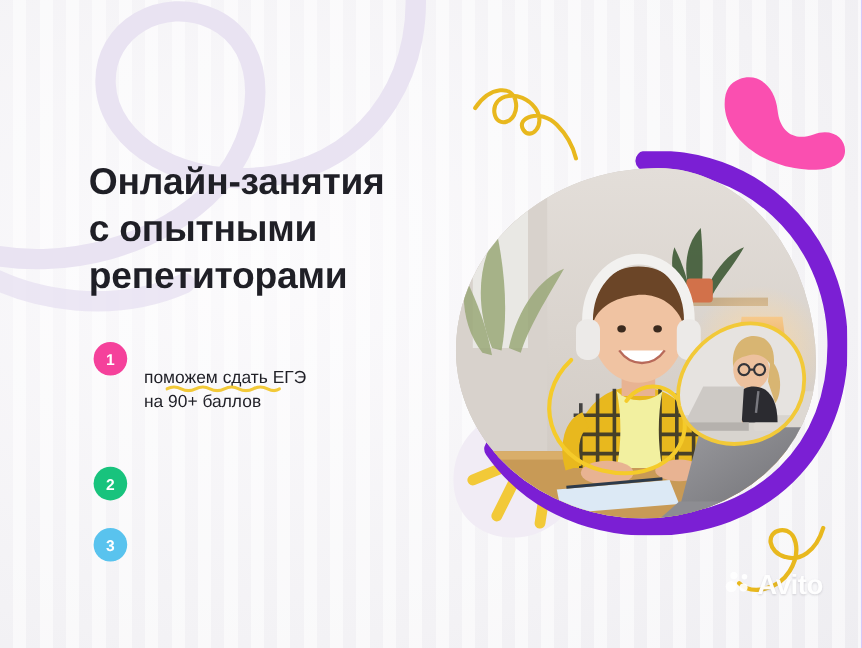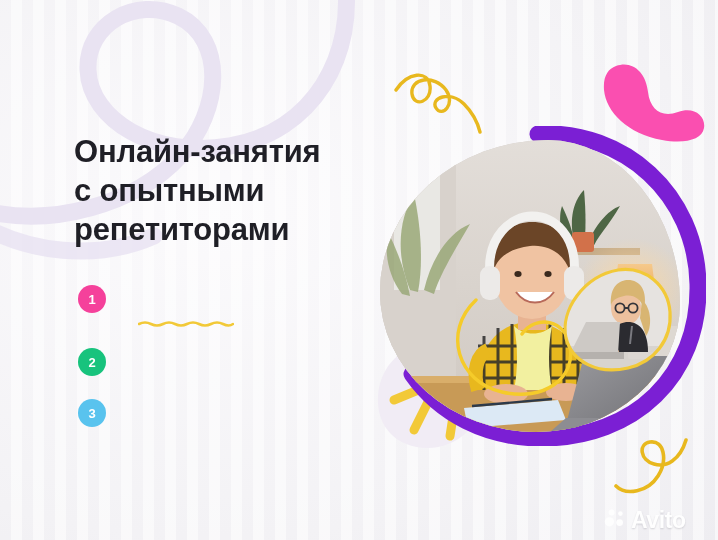--- a/index.html
+++ b/index.html
@@ -124,21 +124,21 @@
   .scene { position: absolute; inset: 0; }
   
   .pink-crescent { position: absolute; left: 598px; top: 58px; width: 112px; height: 84px; }
   .yellow-squiggle-top { position: absolute; left: 394px; top: 62px; width: 92px; height: 72px; }
   .yellow-squiggle-bottom { position: absolute; left: 608px; top: 438px; width: 100px; height: 72px; }
   .lav-blob { position: absolute; left: 370px; top: 338px; width: 122px; height: 122px; }
   
   .watermark {
     position: absolute;
     left: 604px;
-    top: 507px;
+    top: 474px;
     display: flex;
     align-items: flex-start;
     gap: 5px;
     opacity: 0.97;
   }
   .wm-text {
     color: #ffffff;
     font-size: 23px;
     font-weight: 700;
     letter-spacing: -0.4px;
@@ -164,20 +164,22 @@
 
   <div class="headline">Онлайн-занятия
 с опытными
 репетиторами</div>
 
   <div class="bullets">
 
     <div class="bullet">
       <div class="badge" style="background:#f5419b">1</div>
       <div class="bullet-text">
+        <span>поможем сдать ЕГЭ
+на 90+ баллов</span>
         <svg class="wavy-underline" viewBox="0 0 96 7" preserveAspectRatio="none">
           <path d="M1 4 Q 7 1, 13 4 T 25 4 T 37 4 T 49 4 T 61 4 T 73 4 T 85 4 T 95 4" fill="none" stroke="#f2c938" stroke-width="2.6" stroke-linecap="round"></path>
         </svg>
       </div>
     </div>
 
     <div class="bullet">
       <div class="badge" style="background:#18c37d">2</div>
     </div>
 

